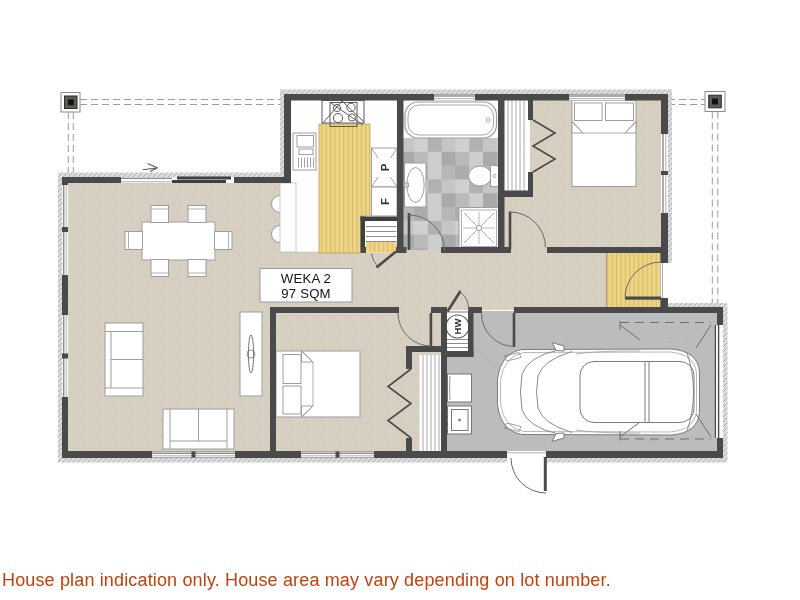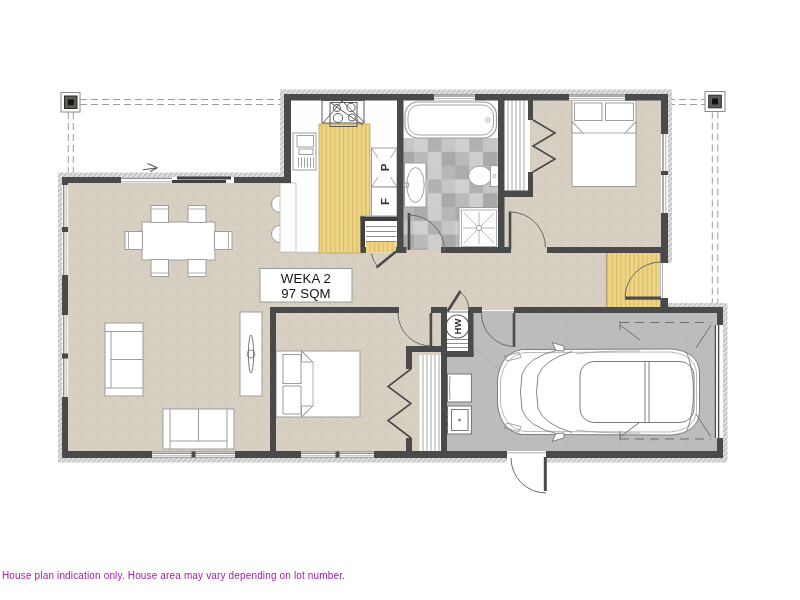--- a/index.html
+++ b/index.html
@@ -1,18 +1,18 @@
 <!DOCTYPE html>
 <html><head>
 <meta charset="utf-8">
 <style>
 html,body{margin:0;padding:0;background:#ffffff;width:800px;height:600px;overflow:hidden;}
 body{font-family:"Liberation Sans", sans-serif;}
 #plan{position:absolute;top:0;left:0;}
-.footer{position:absolute;left:2px;top:570px;font-size:10px;color:#a21caf;letter-spacing:0.15px;}
+.footer{position:absolute;left:2px;top:570px;font-size:18px;color:#c2410c;letter-spacing:0.15px;}
 </style>
 </head>
 <body>
 
 <svg id="plan" width="800" height="600" viewBox="0 0 800 600">
 <defs>
 <pattern id="beige" width="16" height="16" patternUnits="userSpaceOnUse">
   <rect width="16" height="16" fill="#d6cfc2"></rect>
   <rect x="1" y="2" width="1.2" height="1" fill="#c8bdab"></rect>
   <rect x="5" y="6" width="1.1" height="1.1" fill="#e3ddd0"></rect>

